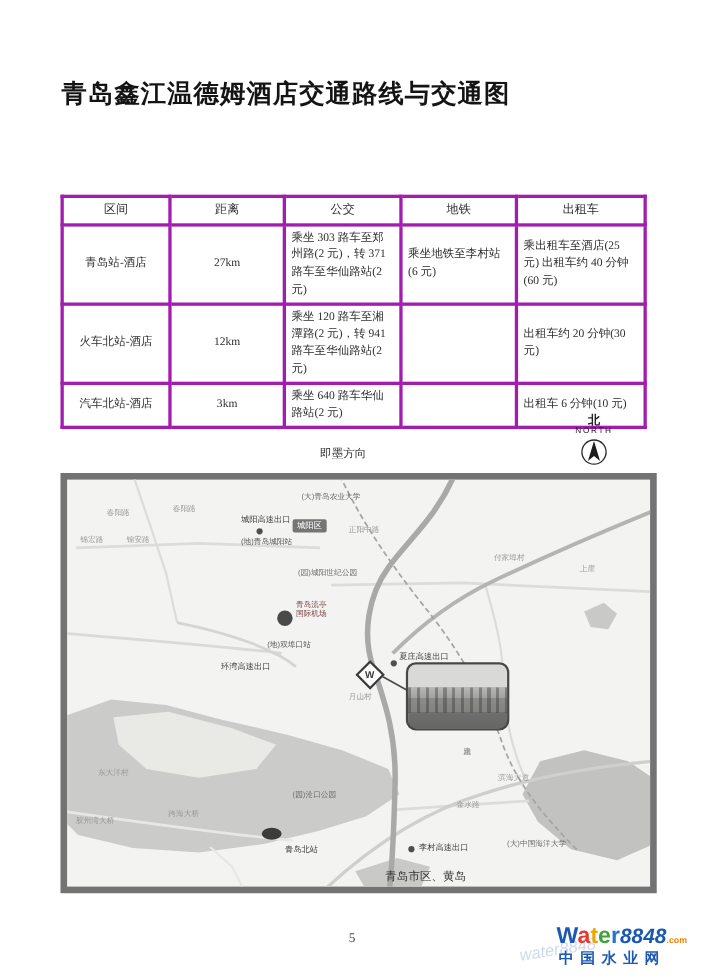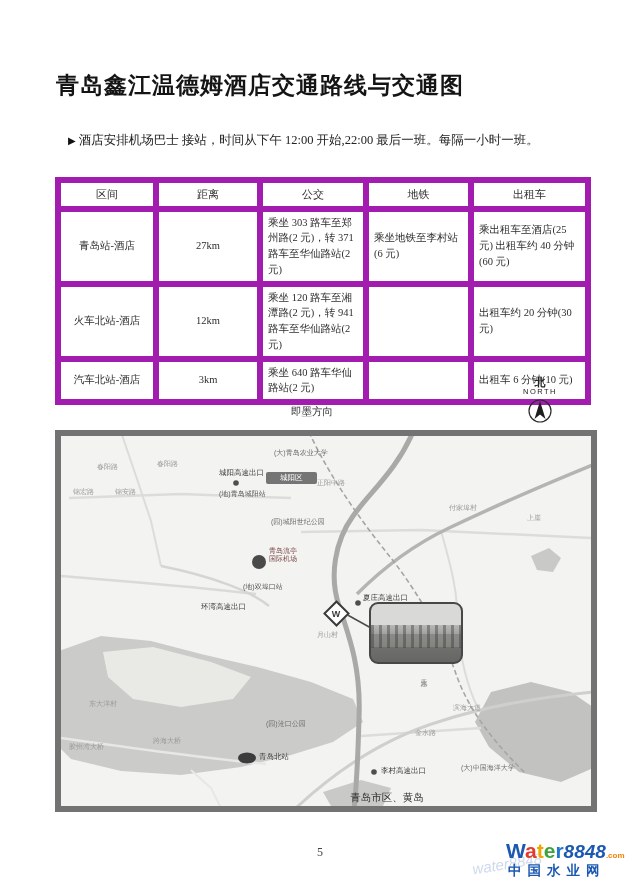--- a/index.html
+++ b/index.html
@@ -12,21 +12,21 @@
   #title{top:70px;left:0;width:520px;text-align:center;
     font-family:"Liberation Sans","DejaVu Sans",sans-serif;
     font-size:23px;font-weight:700;letter-spacing:1px;color:#141414;}
   
   #notes{top:131px;left:68px;width:520px;font-size:12.5px;color:#222;}
   .note-line{margin-bottom:6px;line-height:1.45;}
   .bullet{font-size:10px;margin-right:3px;color:#111;}
   
   #transport-table{top:177px;left:55px;}
   table{border-collapse:collapse;table-layout:fixed;width:530px;font-size:10.5px;color:#2e2e2e;}
-  th,td{border:6px solid #a21caf;padding:3px 5px;line-height:1.5;vertical-align:middle;}
+  th,td{border:3px solid #a21caf;padding:3px 5px;line-height:1.5;vertical-align:middle;}
   th{font-weight:400;font-size:11px;text-align:center;height:16px;}
   td.c{text-align:center;}
   col.c0{width:98px;}col.c1{width:104px;}col.c2{width:106px;}col.c3{width:105px;}col.c4{width:117px;}
   
   #compass{top:377px;left:508px;width:64px;text-align:center;color:#222;}
   #compass .cn{font-size:11px;font-weight:700;line-height:10px;}
   #compass .en{font-size:7.5px;letter-spacing:1.5px;font-family:"Liberation Sans",sans-serif;}
   
   #jimo{top:405px;left:0;width:624px;text-align:center;font-size:10.5px;color:#333;}
   
@@ -36,21 +36,21 @@
   .ml{position:absolute;font-size:7px;color:#8a8a8a;white-space:nowrap;line-height:1.2;
       transform:translateY(-50%);font-family:"Liberation Sans",sans-serif;}
   .ml.road{color:#9a9a9a;}
   .ml.place{color:#9b9b9b;}
   .ml.poi{color:#6e6e6e;}
   .ml.station{color:#585858;}
   .ml.exit{color:#3d3d3d;font-size:7.5px;}
   .ml.airport{color:#7d4a4a;white-space:normal;}
   .ml.vert{writing-mode:vertical-rl;transform:none;}
   #district-badge{position:absolute;left:205px;top:36px;background:#757575;color:#fff;
-      font-size:7.5px;padding:1px 14px;border-radius:2px;font-family:"Liberation Sans",sans-serif;}
+      font-size:7.5px;padding:1px 4px;border-radius:2px;font-family:"Liberation Sans",sans-serif;}
   #hotel-logo{position:absolute;left:266px;top:168px;width:15px;height:15px;border:2px solid #3a3a3a;
       background:#fff;transform:rotate(45deg);display:flex;align-items:center;justify-content:center;}
   #hotel-logo span{transform:rotate(-45deg);font-size:9px;font-weight:700;color:#3a3a3a;
       font-family:"Liberation Sans",sans-serif;}
   #hotel-photo{position:absolute;left:308px;top:166px;width:90px;height:58px;border:2px solid #474747;
       border-radius:9px;overflow:hidden;
       background:linear-gradient(180deg,#d9d9d7 0%,#d9d9d7 36%,#b7b7b5 36%,#a2a2a0 52%,#8b8b89 52%,#83837f 74%,#6f6f6d 74%,#666664 100%);}
   #hotel-photo::after{content:"";position:absolute;left:0;top:36%;width:100%;height:40%;
       background:repeating-linear-gradient(90deg,rgba(50,50,50,.38) 0 3px,rgba(255,255,255,0) 3px 8px);}
   
@@ -67,23 +67,20 @@
   #wm-tld{font-size:8px;font-weight:700;margin-top:16px;}
   #wm-site{position:absolute;left:38px;top:23px;font-size:13.5px;font-weight:800;letter-spacing:6px;
       font-family:"Liberation Sans",sans-serif;}
 </style>
 </head>
 <body data-name="document-page">
 
 <div class="abs" id="title" data-name="page-title">青岛鑫江温德姆酒店交通路线与交通图</div>
 
 <div class="abs" id="notes" data-name="notes-block">
-  <div class="note-line" data-name="note-line">
-    <span class="bullet" data-name="bullet-triangle-icon">▶</span><span data-name="note-text">酒店安排机场巴士 接站，时间从下午 12:00 开始,22:00 最后一班。每隔一小时一班。</span>
-  </div>
 </div>
 
 <div class="abs" id="transport-table" data-name="transport-table">
   <table data-name="table">
     <colgroup>
         <col class="c0">
         <col class="c1">
         <col class="c2">
         <col class="c3">
         <col class="c4">
@@ -185,21 +182,21 @@
       <span class="ml airport" data-name="map-label" style="left: 208px; top: 119px; width: 32px;">青岛流亭国际机场</span>
       <span class="ml station" data-name="map-label" style="left: 182px; top: 151px;">(地)双埠口站</span>
       <span class="ml exit" data-name="map-label" style="left: 140px; top: 170px;">环湾高速出口</span>
       <span class="ml exit" data-name="map-label" style="left: 302px; top: 161px;">夏庄高速出口</span>
       <span class="ml place" data-name="map-label" style="left: 256px; top: 199px;">月山村</span>
       <span class="ml place" data-name="map-label" style="left: 28px; top: 268px;">东大洋村</span>
       <span class="ml poi" data-name="map-label" style="left: 205px; top: 288px;">(园)沧口公园</span>
       <span class="ml road vert" data-name="map-label" style="left: 358px; top: 238px;">天水路</span>
       <span class="ml road" data-name="map-label" style="left: 392px; top: 272px;">滨海大道</span>
       <span class="ml road" data-name="map-label" style="left: 354px; top: 297px;">金水路</span>
-      <span class="ml exit" data-name="map-label" style="left: 198px; top: 320px;">青岛北站</span>
+      <span class="ml exit" data-name="map-label" style="left: 198px; top: 336px;">青岛北站</span>
       <span class="ml exit" data-name="map-label" style="left: 320px; top: 334px;">李村高速出口</span>
       <span class="ml poi" data-name="map-label" style="left: 400px; top: 332px;">(大)中国海洋大学</span>
       <span class="ml road" data-name="map-label" style="left: 8px; top: 311px;">胶州湾大桥</span>
       <span class="ml road" data-name="map-label" style="left: 92px; top: 305px;">跨海大桥</span>
     </div>
   <div id="district-badge" data-name="district-badge">城阳区</div>
   <div id="hotel-logo" data-name="hotel-logo-marker">
     <span data-name="hotel-logo-letter">W</span>
   </div>
   <div id="hotel-photo" data-name="hotel-photo-inset"></div>

